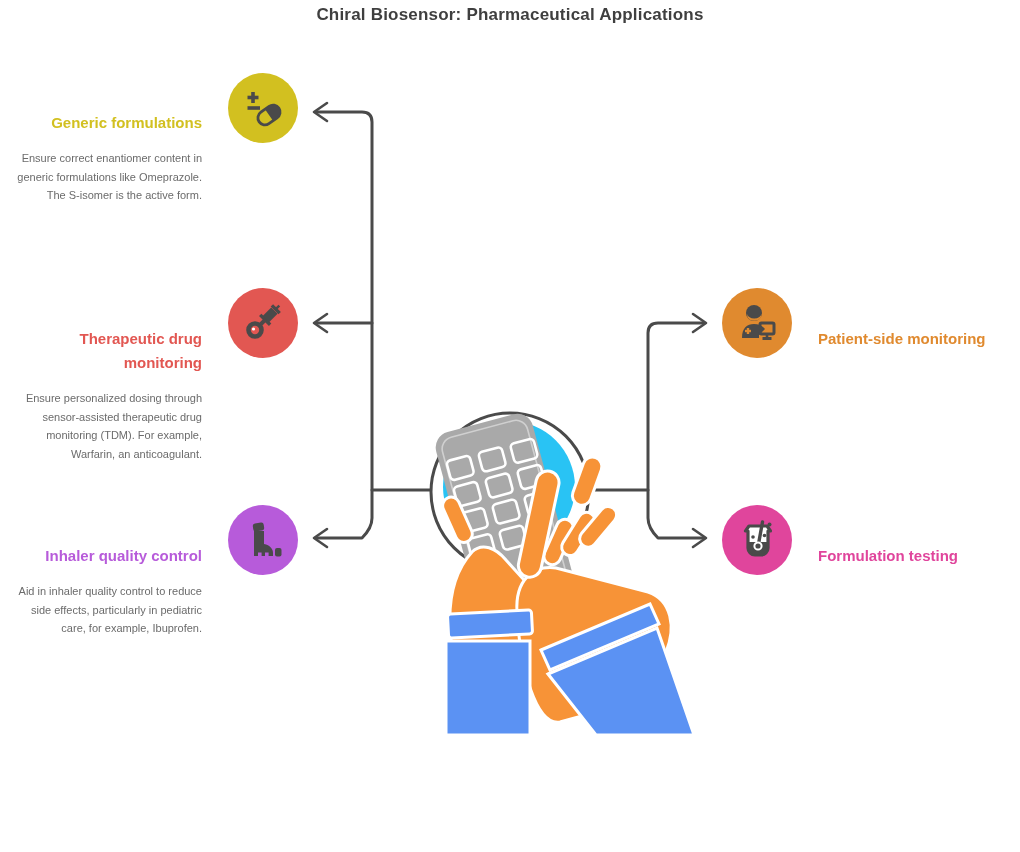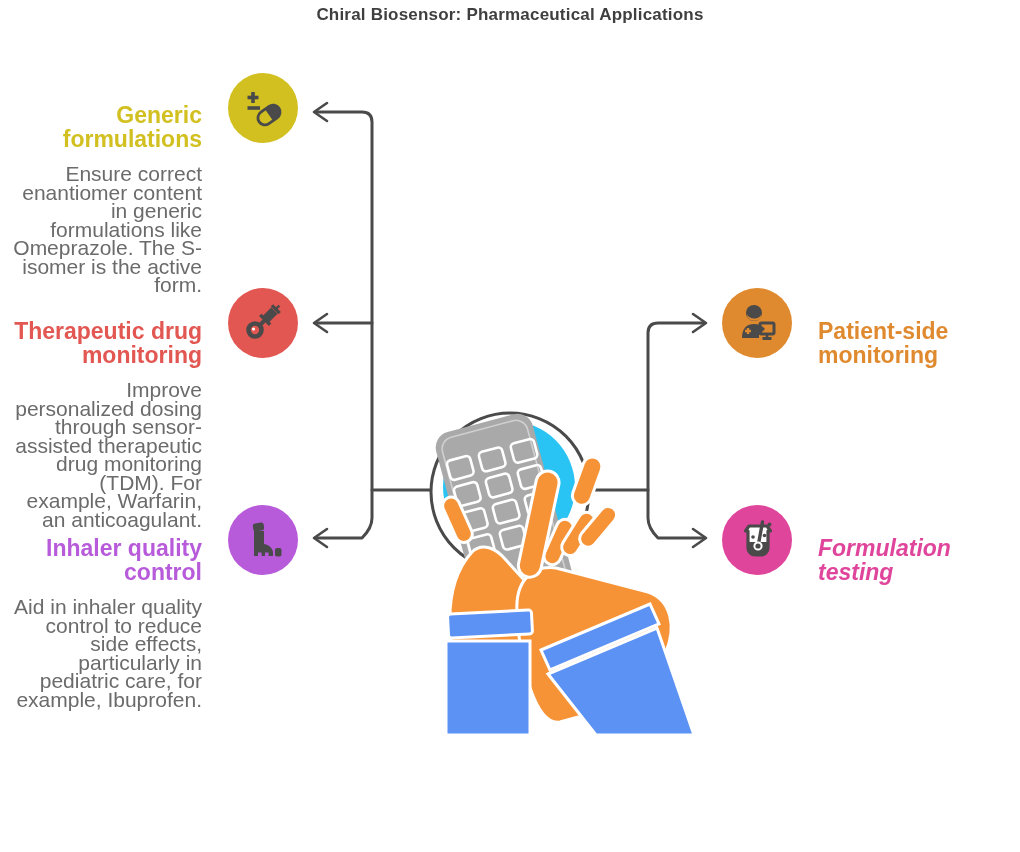--- a/index.html
+++ b/index.html
@@ -1,22 +1,22 @@
 <!DOCTYPE html>
 <html><head>
 <meta charset="utf-8">
 <style>
   html,body{margin:0;padding:0;background:#ffffff;}
   body{font-family:"Liberation Sans", sans-serif;}
   .canvas{position:relative;width:1020px;height:852px;background:#fff;overflow:hidden;}
   .title{position:absolute;left:0;top:5px;width:1020px;text-align:center;
          font-size:17px;font-weight:700;color:#3f3f3f;letter-spacing:.2px;}
   .node{position:absolute;}
-  .node .heading{font-size:23px;font-weight:700;line-height:24px;margin:8px 0 14px 0;}
-  .node .desc{font-size:21px;line-height:18.5px;color:#6b6b6b;margin:0;}
+  .node .heading{font-size:15px;font-weight:700;line-height:24px;margin:16px 0 14px 0;}
+  .node .desc{font-size:11px;line-height:18.5px;color:#6b6b6b;margin:0;}
   .node.left{left:10px;width:192px;text-align:right;}
   .node.right{left:818px;width:190px;text-align:left;}
   .icon-circle{position:absolute;width:70px;height:70px;border-radius:50%;
                display:flex;align-items:center;justify-content:center;}
   .conn-layer{position:absolute;left:0;top:0;}
 </style>
 </head>
 <body>
 
 <div class="canvas">
@@ -101,21 +101,21 @@
       </g>
       <g transform="translate(28 29) rotate(-35)">
         <rect x="-12" y="-7" width="24" height="14" rx="7" fill="none" stroke="#4a4a4a" stroke-width="2.8"></rect>
         <path d="M0 -7 H5 A7 7 0 0 1 5 7 H0 Z" fill="#4a4a4a"></path>
       </g>
     </svg>
   </div>
 
   <div class="node left" style="top:311px;">
     <p class="heading" style="color: rgb(226, 87, 82);">Therapeutic drug monitoring</p>
-    <p class="desc">Improve personalized dosing through sensor-assisted therapeutic drug monitoring (TDM). For example, Warfarin, an anticoagulant.</p>
+    <p class="desc">Ensure personalized dosing through sensor-assisted therapeutic drug monitoring (TDM). For example, Warfarin, an anticoagulant.</p>
   </div>
   <div class="icon-circle" style="left: 228px; top: 288px; background-color: rgb(226, 87, 82);">
     <svg width="44" height="44" viewBox="0 0 44 44">
       <circle cx="14" cy="29" r="6.5" fill="none" stroke="#4a4a4a" stroke-width="4.6"></circle>
       <circle cx="12.5" cy="28" r="1.6" fill="#ffffff"></circle>
       <g transform="translate(27 16) rotate(45)">
         <path d="M0 -16 L0 -11" stroke="#4a4a4a" stroke-width="2.4"></path>
         <path d="M-5.5 -11 H5.5" stroke="#4a4a4a" stroke-width="3.4"></path>
         <rect x="-4.5" y="-9" width="9" height="13" fill="#4a4a4a"></rect>
         <path d="M-7 4 H7" stroke="#4a4a4a" stroke-width="3.4"></path>
@@ -151,21 +151,21 @@
           <path d="M10 30 H16"></path>
         </g>
       <g>
         <rect x="25" y="22" width="14" height="11" rx="1.5" fill="none" stroke="#4a4a4a" stroke-width="3"></rect>
         <path d="M32 33 V36.5" stroke="#4a4a4a" stroke-width="2.6"></path>
         <path d="M27.5 37.5 H36.5" stroke="#4a4a4a" stroke-width="3"></path>
       </g>
     </svg>
   </div>
 
-  <div class="node right" style="top:528px;font-style:italic;">
+  <div class="node right" style="top:528px;">
     <p class="heading" style="color: rgb(224, 69, 156);">Formulation testing</p>
   </div>
   <div class="icon-circle" style="left: 722px; top: 505px; background-color: rgb(224, 69, 156);">
     <svg width="44" height="44" viewBox="0 0 44 44">
       <path d="M14 8 L10.5 13 H13 V30 A7 7 0 0 0 20 37 H26 A7 7 0 0 0 33 30 V13 H35.5 L32 8 Z" fill="#ffffff" stroke="#4a4a4a" stroke-width="3.2" stroke-linejoin="round"></path>
       <path d="M13.5 24 H32.5 V30 A6.5 6.5 0 0 1 26 36.2 H20 A6.5 6.5 0 0 1 13.5 30 Z" fill="#4a4a4a"></path>
       <g>
         <path d="M27.5 4 L23.5 26" stroke="#4a4a4a" stroke-width="3.4" stroke-linecap="round"></path>
         <circle cx="23" cy="28" r="3.6" fill="#4a4a4a" stroke="#ffffff" stroke-width="2"></circle>
       </g>

